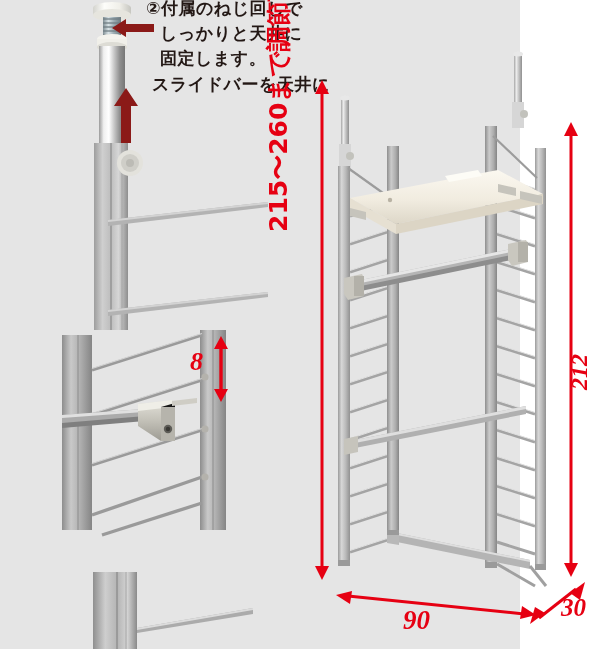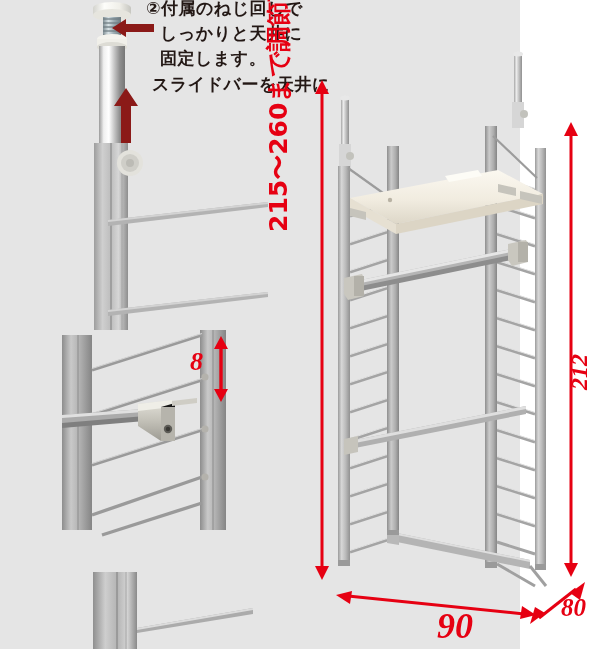--- a/index.html
+++ b/index.html
@@ -24,21 +24,21 @@
 
   
   .redtxt{color:#e60012;font-weight:700;font-style:italic;
           font-family:"Liberation Serif","DejaVu Serif",serif;}
 
   #dimVert{left:262px;top:232px;width:300px;font-size:25px;letter-spacing:0px;
            transform:rotate(-90deg);transform-origin:left top;white-space:nowrap;
            font-style:normal;font-family:"DejaVu Sans","Liberation Sans",sans-serif;}
   #dim212{left:566px;top:390px;font-size:24px;transform:rotate(-90deg);
           transform-origin:left top;white-space:nowrap;}
-  #dim90{left:403px;top:605px;font-size:36px;margin-left:34px;}
+  #dim90{left:403px;top:605px;font-size:27px;}
   #dim40{left:561px;top:594px;font-size:25px;}
   #dim8{left:190px;top:347px;font-size:26px;}
 
   
   svg{display:block;}
 </style>
 </head>
 <body>
 
 <div id="stage">
@@ -395,15 +395,15 @@
     <polygon points="0,4 16,0 14,13" fill="#e60012"></polygon>
     <polygon points="200,24 184,28 186,15" fill="#e60012"></polygon>
   </svg>
   <div class="abs redtxt" id="dim90">90</div>
 
   <svg class="abs" style="left:530px;top:582px;" width="55" height="42" viewBox="0 0 55 42">
     <line x1="9" y1="36" x2="46" y2="7" stroke="#e60012" stroke-width="3"></line>
     <polygon points="0,42 5,25 15,31" fill="#e60012"></polygon>
     <polygon points="55,0 50,18 40,11" fill="#e60012"></polygon>
   </svg>
-  <div class="abs redtxt" id="dim40">80</div>
+  <div class="abs redtxt" id="dim40">30</div>
 
 </div>
 
 </body></html>

